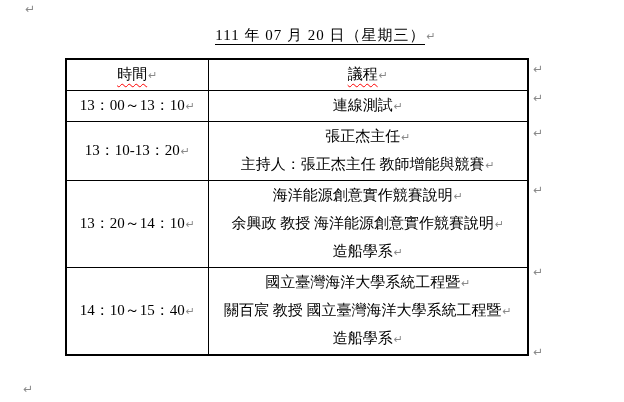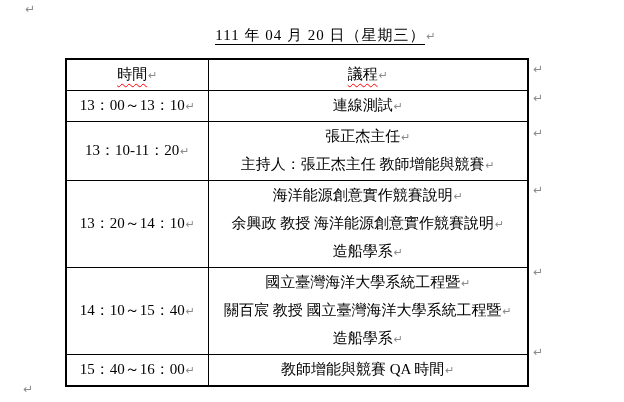--- a/index.html
+++ b/index.html
@@ -65,21 +65,21 @@
   }
 </style>
 </head>
 <body>
 
 <div class="page">
 
   <span class="pilcrow floating-pilcrow" style="left:24px; top:2px;">↵</span>
 
   <div class="title-wrap">
-    <span class="title-text">111 年 04 月 20 日（星期三）</span><span class="pilcrow">↵</span>
+    <span class="title-text">111 年 07 月 20 日（星期三）</span><span class="pilcrow">↵</span>
   </div>
 
   <table class="schedule">
     <colgroup>
         <col style="width:142px">
         <col style="width:320px">
       </colgroup>
 
     <tbody>
         <tr style="height:29px">
@@ -88,21 +88,21 @@
     </tr>
 
     <tr style="height:21px">
       <td><span class="cell-line"><span>13：00～13：10</span><span class="pilcrow">↵</span></span></td>
       <td>
         <div class="cell-line"><span>連線測試</span><span class="pilcrow">↵</span></div>
       </td>
     </tr>
 
     <tr style="height:56px">
-      <td><span class="cell-line"><span>13：10-11：20</span><span class="pilcrow">↵</span></span></td>
+      <td><span class="cell-line"><span>13：10-13：20</span><span class="pilcrow">↵</span></span></td>
       <td>
         <div class="cell-line"><span>張正杰主任</span><span class="pilcrow">↵</span></div>
         <div class="cell-line"><span>主持人：張正杰主任 教師增能與競賽</span><span class="pilcrow">↵</span></div>
       </td>
     </tr>
 
     <tr style="height:82px">
       <td><span class="cell-line"><span>13：20～14：10</span><span class="pilcrow">↵</span></span></td>
       <td>
         <div class="cell-line"><span>海洋能源創意實作競賽說明</span><span class="pilcrow">↵</span></div>
@@ -113,26 +113,20 @@
 
     <tr style="height:80px">
       <td><span class="cell-line"><span>14：10～15：40</span><span class="pilcrow">↵</span></span></td>
       <td>
         <div class="cell-line"><span>國立臺灣海洋大學系統工程暨</span><span class="pilcrow">↵</span></div>
         <div class="cell-line"><span>關百宸 教授 國立臺灣海洋大學系統工程暨</span><span class="pilcrow">↵</span></div>
         <div class="cell-line"><span>造船學系</span><span class="pilcrow">↵</span></div>
       </td>
     </tr>
 
-    <tr style="height:29px">
-      <td><span class="cell-line"><span>15：40～16：00</span><span class="pilcrow">↵</span></span></td>
-      <td>
-        <div class="cell-line"><span>教師增能與競賽 QA 時間</span><span class="pilcrow">↵</span></div>
-      </td>
-    </tr>
   </tbody>
     </table>
 
   <span class="pilcrow floating-pilcrow" style="left:532px; top:62px;">↵</span>
   <span class="pilcrow floating-pilcrow" style="left:532px; top:91px;">↵</span>
   <span class="pilcrow floating-pilcrow" style="left:532px; top:126px;">↵</span>
   <span class="pilcrow floating-pilcrow" style="left:532px; top:183px;">↵</span>
   <span class="pilcrow floating-pilcrow" style="left:532px; top:265px;">↵</span>
   <span class="pilcrow floating-pilcrow" style="left:532px; top:345px;">↵</span>
 

